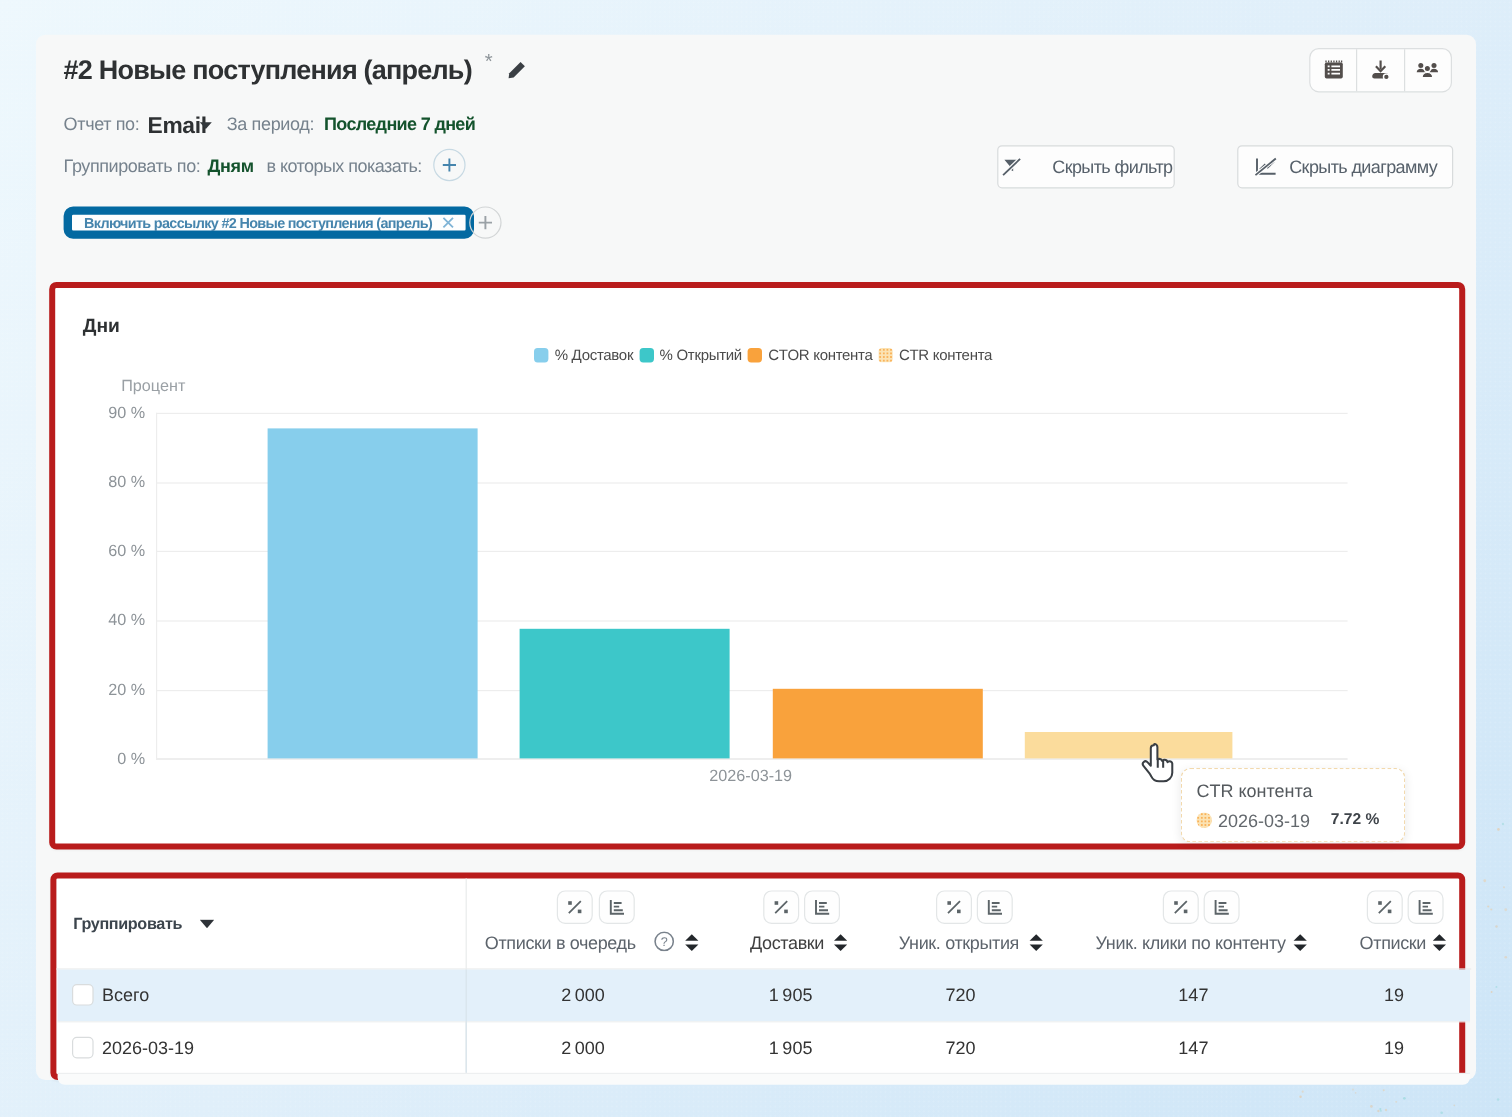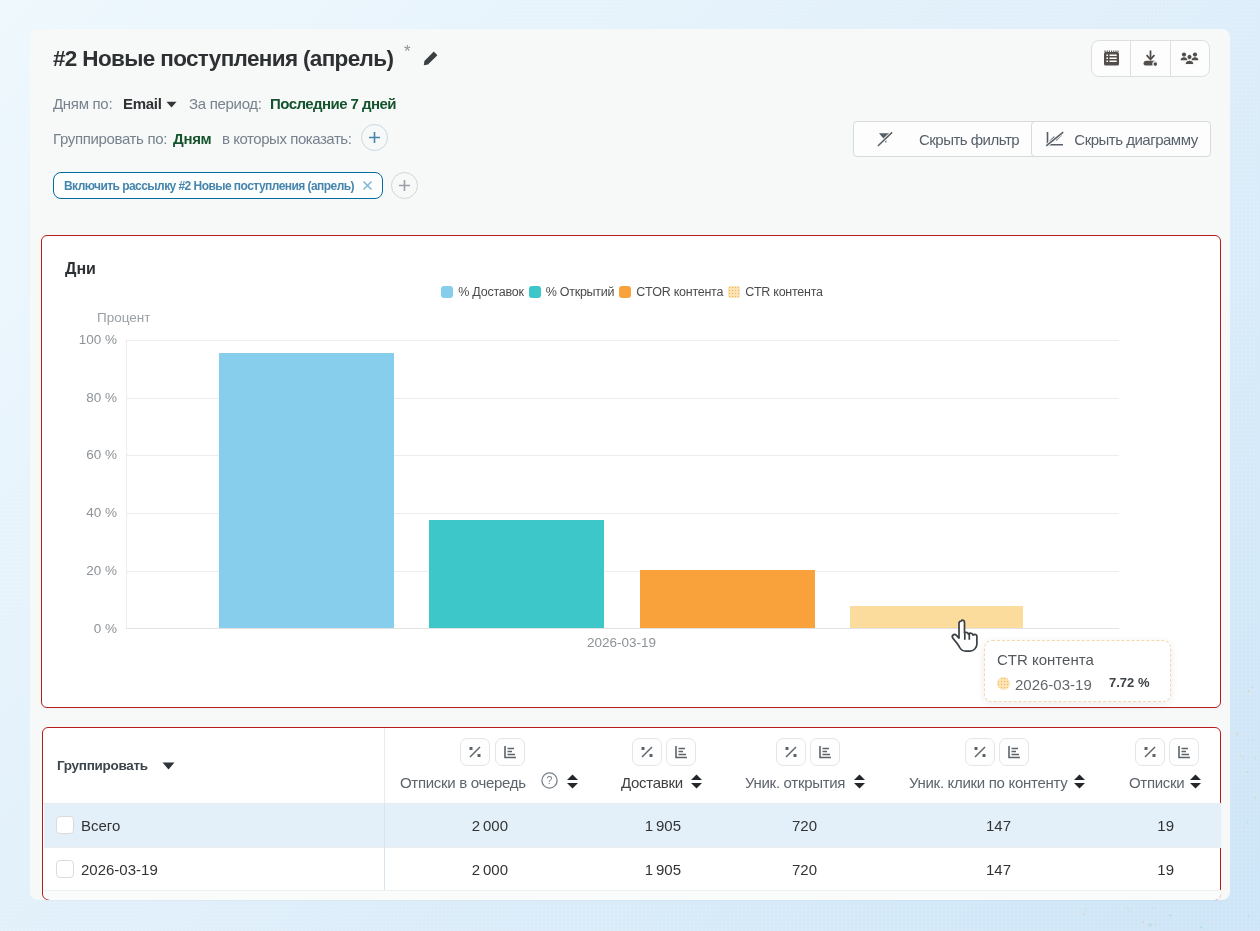--- a/index.html
+++ b/index.html
@@ -19,21 +19,21 @@
   .abs { position:absolute; }
   .title {
     left:53px; top:46px; font-size:22.5px; font-weight:bold; color:#2e3133;
     letter-spacing:-0.65px;
   }
   .star { left:404px; top:42px; font-size:17px; color:#8d9499; }
   .grey { color:#76828d; }
   .blue { color:#14532d; }
   .bold { font-weight:bold; }
   .chip {
-    left:53px; top:172px; height:27px; border:1px solid #0369a1; border-radius:8px;
+    left:53px; top:172px; height:27px; border:7px solid #0369a1; border-radius:8px;
     background:#fdfefe; display:flex; align-items:center; padding:0 9px 0 10px;
     font-size:12px; letter-spacing:-0.55px; font-weight:bold; color:#4685ad;
   }
   .pluscircle {
     width:27px; height:27px; border-radius:50%; border:1px solid #ccd9e0;
     display:flex; align-items:center; justify-content:center; background:transparent;
   }
   .btn {
     position:absolute; height:36px; background:#fdfdfd; border:1px solid #d8dbdc;
     border-radius:4px; display:flex; align-items:center; justify-content:center;
@@ -41,21 +41,21 @@
   }
   .icongroup {
     position:absolute; left:1091px; top:40px; width:119px; height:37px;
     background:#fdfdfd; border:1px solid #dcdfe0; border-radius:8px;
     display:flex;
   }
   .icongroup .cell { flex:1; display:flex; align-items:center; justify-content:center; }
   .icongroup .cell + .cell { border-left:1px solid #dcdfe0; }
 
   .card {
-    position:absolute; background:#fff; border:1px solid #b91c1c; border-radius:6px;
+    position:absolute; background:#fff; border:5px solid #b91c1c; border-radius:6px;
     box-shadow:0 1px 2px rgba(0,0,0,0.03);
   }
   #chartcard { left:41px; top:235px; width:1180px; height:473px; }
   #tablecard { left:42px; top:727px; width:1179px; height:173px; }
 
   .gridline { position:absolute; left:84px; width:993px; height:1px; background:#ededed; }
   .ylab { position:absolute; left:20px; width:55px; text-align:right; font-size:13.5px; color:#8d9398; }
   .bar { position:absolute; }
   .legend { position:absolute; top:49px; left:0; width:1180px; display:flex; justify-content:center; gap:5px; font-size:12.5px; letter-spacing:-0.25px; color:#4b4b4b; }
   .legend div { display:flex; align-items:center; gap:5px; }
@@ -69,22 +69,22 @@
 </head>
 <body>
   <div class="panel"></div>
 
   <div class="abs title">#2 Новые поступления (апрель)</div>
   <div class="abs star">*</div>
   <svg class="abs" style="left:422px;top:50px" width="17" height="17" viewBox="0 0 17 17">
     <path d="M11.8 1.6 L15.4 5.2 L6.0 14.6 L1.8 15.2 L2.4 11.0 Z" fill="#3a3f44"></path>
   </svg>
 
-  <div class="abs grey" style="left:53px;top:95px;font-size:15px;letter-spacing:-0.3px">Дням по:</div>
-  <div class="abs" style="left:123px;top:95px;font-size:15px;letter-spacing:-0.3px;font-weight:bold;color:#2e3133">Email</div>
+  <div class="abs grey" style="left:53px;top:95px;font-size:15px;letter-spacing:-0.3px">Отчет по:</div>
+  <div class="abs" style="left:123px;top:95px;font-size:19px;letter-spacing:-0.3px;font-weight:bold;color:#2e3133">Email</div>
   <svg class="abs" style="left:166px;top:101px" width="11" height="7" viewBox="0 0 11 7">
     <path d="M0.5 0.8 L10.5 0.8 L5.5 6.5 Z" fill="#33383c"></path>
   </svg>
   <div class="abs grey" style="left:189px;top:95px;font-size:15px;letter-spacing:-0.3px">За период:</div>
   <div class="abs blue bold" style="left:270px;top:95px;font-size:15px;letter-spacing:-0.55px">Последние 7 дней</div>
 
   <div class="abs grey" style="left:53px;top:130px;font-size:15px;letter-spacing:-0.35px">Группировать по:</div>
   <div class="abs blue bold" style="left:173px;top:130px;font-size:15px;letter-spacing:-0.3px">Дням</div>
   <div class="abs grey" style="left:222px;top:130px;font-size:15px;letter-spacing:-0.45px">в которых показать:</div>
   <span class="abs pluscircle" style="left:361px;top:124px;border-color:#c7d9e3">
@@ -127,21 +127,21 @@
           <path d="M1.6 11.3 C1.6 9.4 3.1 8.3 5 8.3 C6.9 8.3 8.4 9.4 8.4 11.3 Z"></path>
           <circle cx="16" cy="5.6" r="2.1"></circle>
           <path d="M12.6 11.3 C12.6 9.4 14.1 8.3 16 8.3 C17.9 8.3 19.4 9.4 19.4 11.3 Z"></path>
           <circle cx="10.5" cy="8" r="2.6" stroke="#fdfdfd" stroke-width="1"></circle>
           <path d="M6.1 15.6 C6.1 13 8 11.3 10.5 11.3 C13 11.3 14.9 13 14.9 15.6 Z" stroke="#fdfdfd" stroke-width="1"></path>
         </g>
       </svg>
     </div>
   </div>
 
-  <div class="btn" style="left:853px;top:121px;width:188px;gap:24px;">
+  <div class="btn" style="left:831px;top:121px;width:148px;gap:24px;">
     <svg width="20" height="18" viewBox="0 0 20 18">
       <path d="M4 3.2 H15.6 L11.3 8.4 V12.8 L8.4 11.1 V8.4 Z" fill="#565f68"></path>
       <path d="M2.9 16 L17.1 2.4" stroke="#fdfdfd" stroke-width="3.4"></path>
       <path d="M2.9 16 L17.1 2.4" stroke="#565f68" stroke-width="1.5"></path>
     </svg>
     <span>Скрыть фильтр</span>
   </div>
   <div class="btn" style="left:1031px;top:121px;width:180px;">
     <svg width="21" height="18" viewBox="0 0 21 18">
       <path d="M3.5 2 V14.8 H19" stroke="#565f68" stroke-width="1.6" fill="none"></path>
@@ -163,21 +163,21 @@
     <div class="abs grey" style="left:55px;top:74px;font-size:13.5px;color:#9aa0a5">Процент</div>
 
     <div class="gridline" style="top:104px;"></div>
     <div class="gridline" style="top:161.7px;"></div>
     <div class="gridline" style="top:219.4px;"></div>
     <div class="gridline" style="top:277.1px;"></div>
     <div class="gridline" style="top:334.8px;"></div>
     <div class="gridline" style="top:392px;background:#e3e3e3"></div>
     <div class="abs" style="left:84px;top:104px;width:1px;height:288px;background:#ededed"></div>
 
-    <div class="ylab" style="top:96px;">100 %</div>
+    <div class="ylab" style="top:96px;">90 %</div>
     <div class="ylab" style="top:153.7px;">80 %</div>
     <div class="ylab" style="top:211.4px;">60 %</div>
     <div class="ylab" style="top:269.1px;">40 %</div>
     <div class="ylab" style="top:326.8px;">20 %</div>
     <div class="ylab" style="top:384.5px;">0 %</div>
 
     <div class="bar" style="left:177px;top:117px;width:175px;height:275px;background:#87ceec"></div>
     <div class="bar" style="left:387px;top:284px;width:175px;height:108px;background:#3dc7c9"></div>
     <div class="bar" style="left:598px;top:334px;width:175px;height:58px;background:#f9a23c"></div>
     <div class="bar" style="left:808px;top:370px;width:173px;height:22px;background:#fbdc9c"></div>

